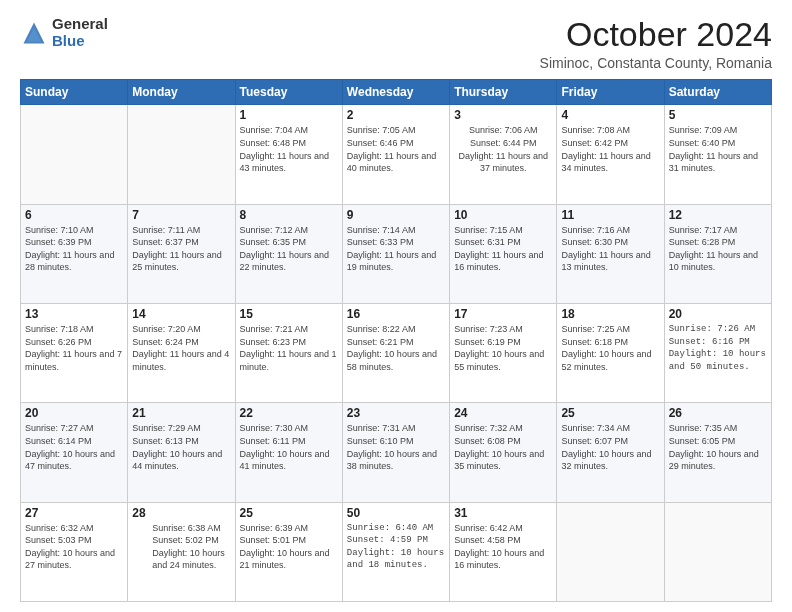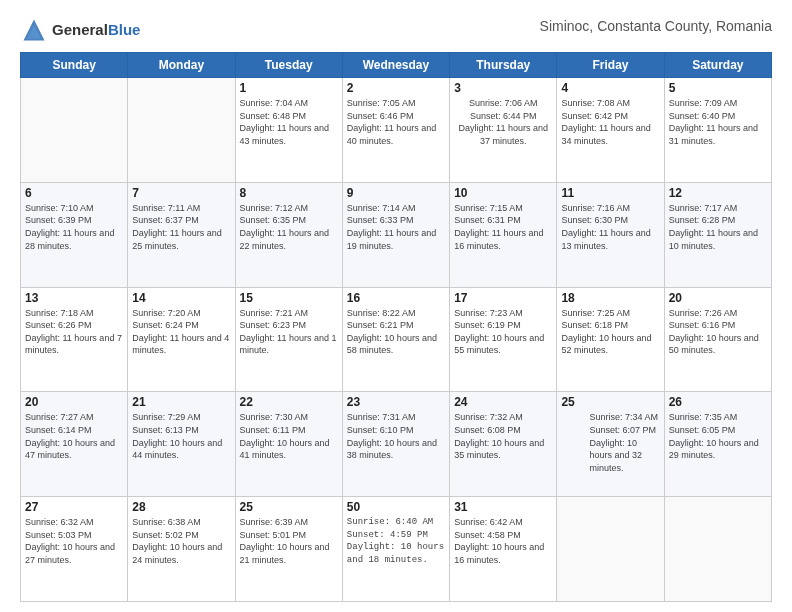--- a/index.html
+++ b/index.html
@@ -23,20 +23,21 @@
       justify-content: space-between;
       margin-bottom: 8px;
     }
     .logo {
       display: flex;
       align-items: center;
       gap: 4px;
     }
     .logo-text {
       display: flex;
+      flex-direction: column;
       line-height: 1.1;
     }
     .logo-general {
       font-size: 15px;
       font-weight: bold;
       color: #333;
     }
     .logo-blue {
       font-size: 15px;
       font-weight: bold;
@@ -67,21 +68,21 @@
       width: 100%;
       table-layout: fixed;
     }
     .calendar th {
       background: #2e6db4;
       color: #fff;
       font-size: 12px;
       font-weight: bold;
       padding: 5px 4px;
       border: 1px solid #2563a8;
-      text-align: center;
+      text-align: left;
     }
     .calendar td {
       border: 1px solid #ccc;
       vertical-align: top;
       padding: 3px 4px;
       font-size: 9.5px;
       color: #333;
       background: #fff;
       height: 88px;
     }
@@ -116,20 +117,21 @@
       <svg class="logo-icon" viewBox="0 0 32 32" xmlns="http://www.w3.org/2000/svg">
         <polygon points="16,4 28,28 4,28" fill="#2e6db4" opacity="0.85"></polygon>
         <polygon points="16,10 24,26 8,26" fill="#5b9bd5" opacity="0.6"></polygon>
       </svg>
       <div class="logo-text">
         <span class="logo-general">General</span>
         <span class="logo-blue">Blue</span>
       </div>
     </div>
     <div class="title-block">
+      <div class="month-title">October 2024</div>
       <div class="location">Siminoc, Constanta County, Romania</div>
     </div>
   </div>
 
   <table class="calendar">
     <thead>
       <tr>
         <th>Sunday</th>
         <th>Monday</th>
         <th>Tuesday</th>
@@ -250,21 +252,21 @@
 Daylight: 10 hours and 55 minutes.</div>
           </td>
           <td>
             <span class="day-number">18</span>
             <div class="day-info" style="white-space: pre-line;">Sunrise: 7:25 AM
 Sunset: 6:18 PM
 Daylight: 10 hours and 52 minutes.</div>
           </td>
           <td>
             <span class="day-number">20</span>
-            <div class="day-info" style="white-space: pre-line;">Sunrise: 7:26 AM
+            <div class="day-info" style="white-space: pre-line; font-family: Liberation Mono, monospace;">Sunrise: 7:26 AM
 Sunset: 6:16 PM
 Daylight: 10 hours and 50 minutes.</div>
           </td>
         </tr>
         <tr>
           <td>
             <span class="day-number">20</span>
             <div class="day-info" style="white-space: pre-line;">Sunrise: 7:27 AM
 Sunset: 6:14 PM
 Daylight: 10 hours and 47 minutes.</div>
@@ -288,41 +290,41 @@
 Daylight: 10 hours and 38 minutes.</div>
           </td>
           <td>
             <span class="day-number">24</span>
             <div class="day-info" style="white-space: pre-line;">Sunrise: 7:32 AM
 Sunset: 6:08 PM
 Daylight: 10 hours and 35 minutes.</div>
           </td>
           <td>
             <span class="day-number">25</span>
-            <div class="day-info" style="white-space: pre-line; margin-left: 28px;">Sunrise: 7:34 AM
+            <div class="day-info" style="white-space: pre-line;">Sunrise: 7:34 AM
 Sunset: 6:07 PM
 Daylight: 10 hours and 32 minutes.</div>
           </td>
           <td>
             <span class="day-number">26</span>
             <div class="day-info" style="white-space: pre-line;">Sunrise: 7:35 AM
 Sunset: 6:05 PM
 Daylight: 10 hours and 29 minutes.</div>
           </td>
         </tr>
         <tr>
           <td>
             <span class="day-number">27</span>
             <div class="day-info" style="white-space: pre-line;">Sunrise: 6:32 AM
 Sunset: 5:03 PM
 Daylight: 10 hours and 27 minutes.</div>
           </td>
           <td>
             <span class="day-number">28</span>
-            <div class="day-info" style="white-space: pre-line;">Sunrise: 6:38 AM
+            <div class="day-info" style="white-space: pre-line; margin-left: 20px;">Sunrise: 6:38 AM
 Sunset: 5:02 PM
 Daylight: 10 hours and 24 minutes.</div>
           </td>
           <td>
             <span class="day-number">25</span>
             <div class="day-info" style="white-space: pre-line;">Sunrise: 6:39 AM
 Sunset: 5:01 PM
 Daylight: 10 hours and 21 minutes.</div>
           </td>
           <td>

